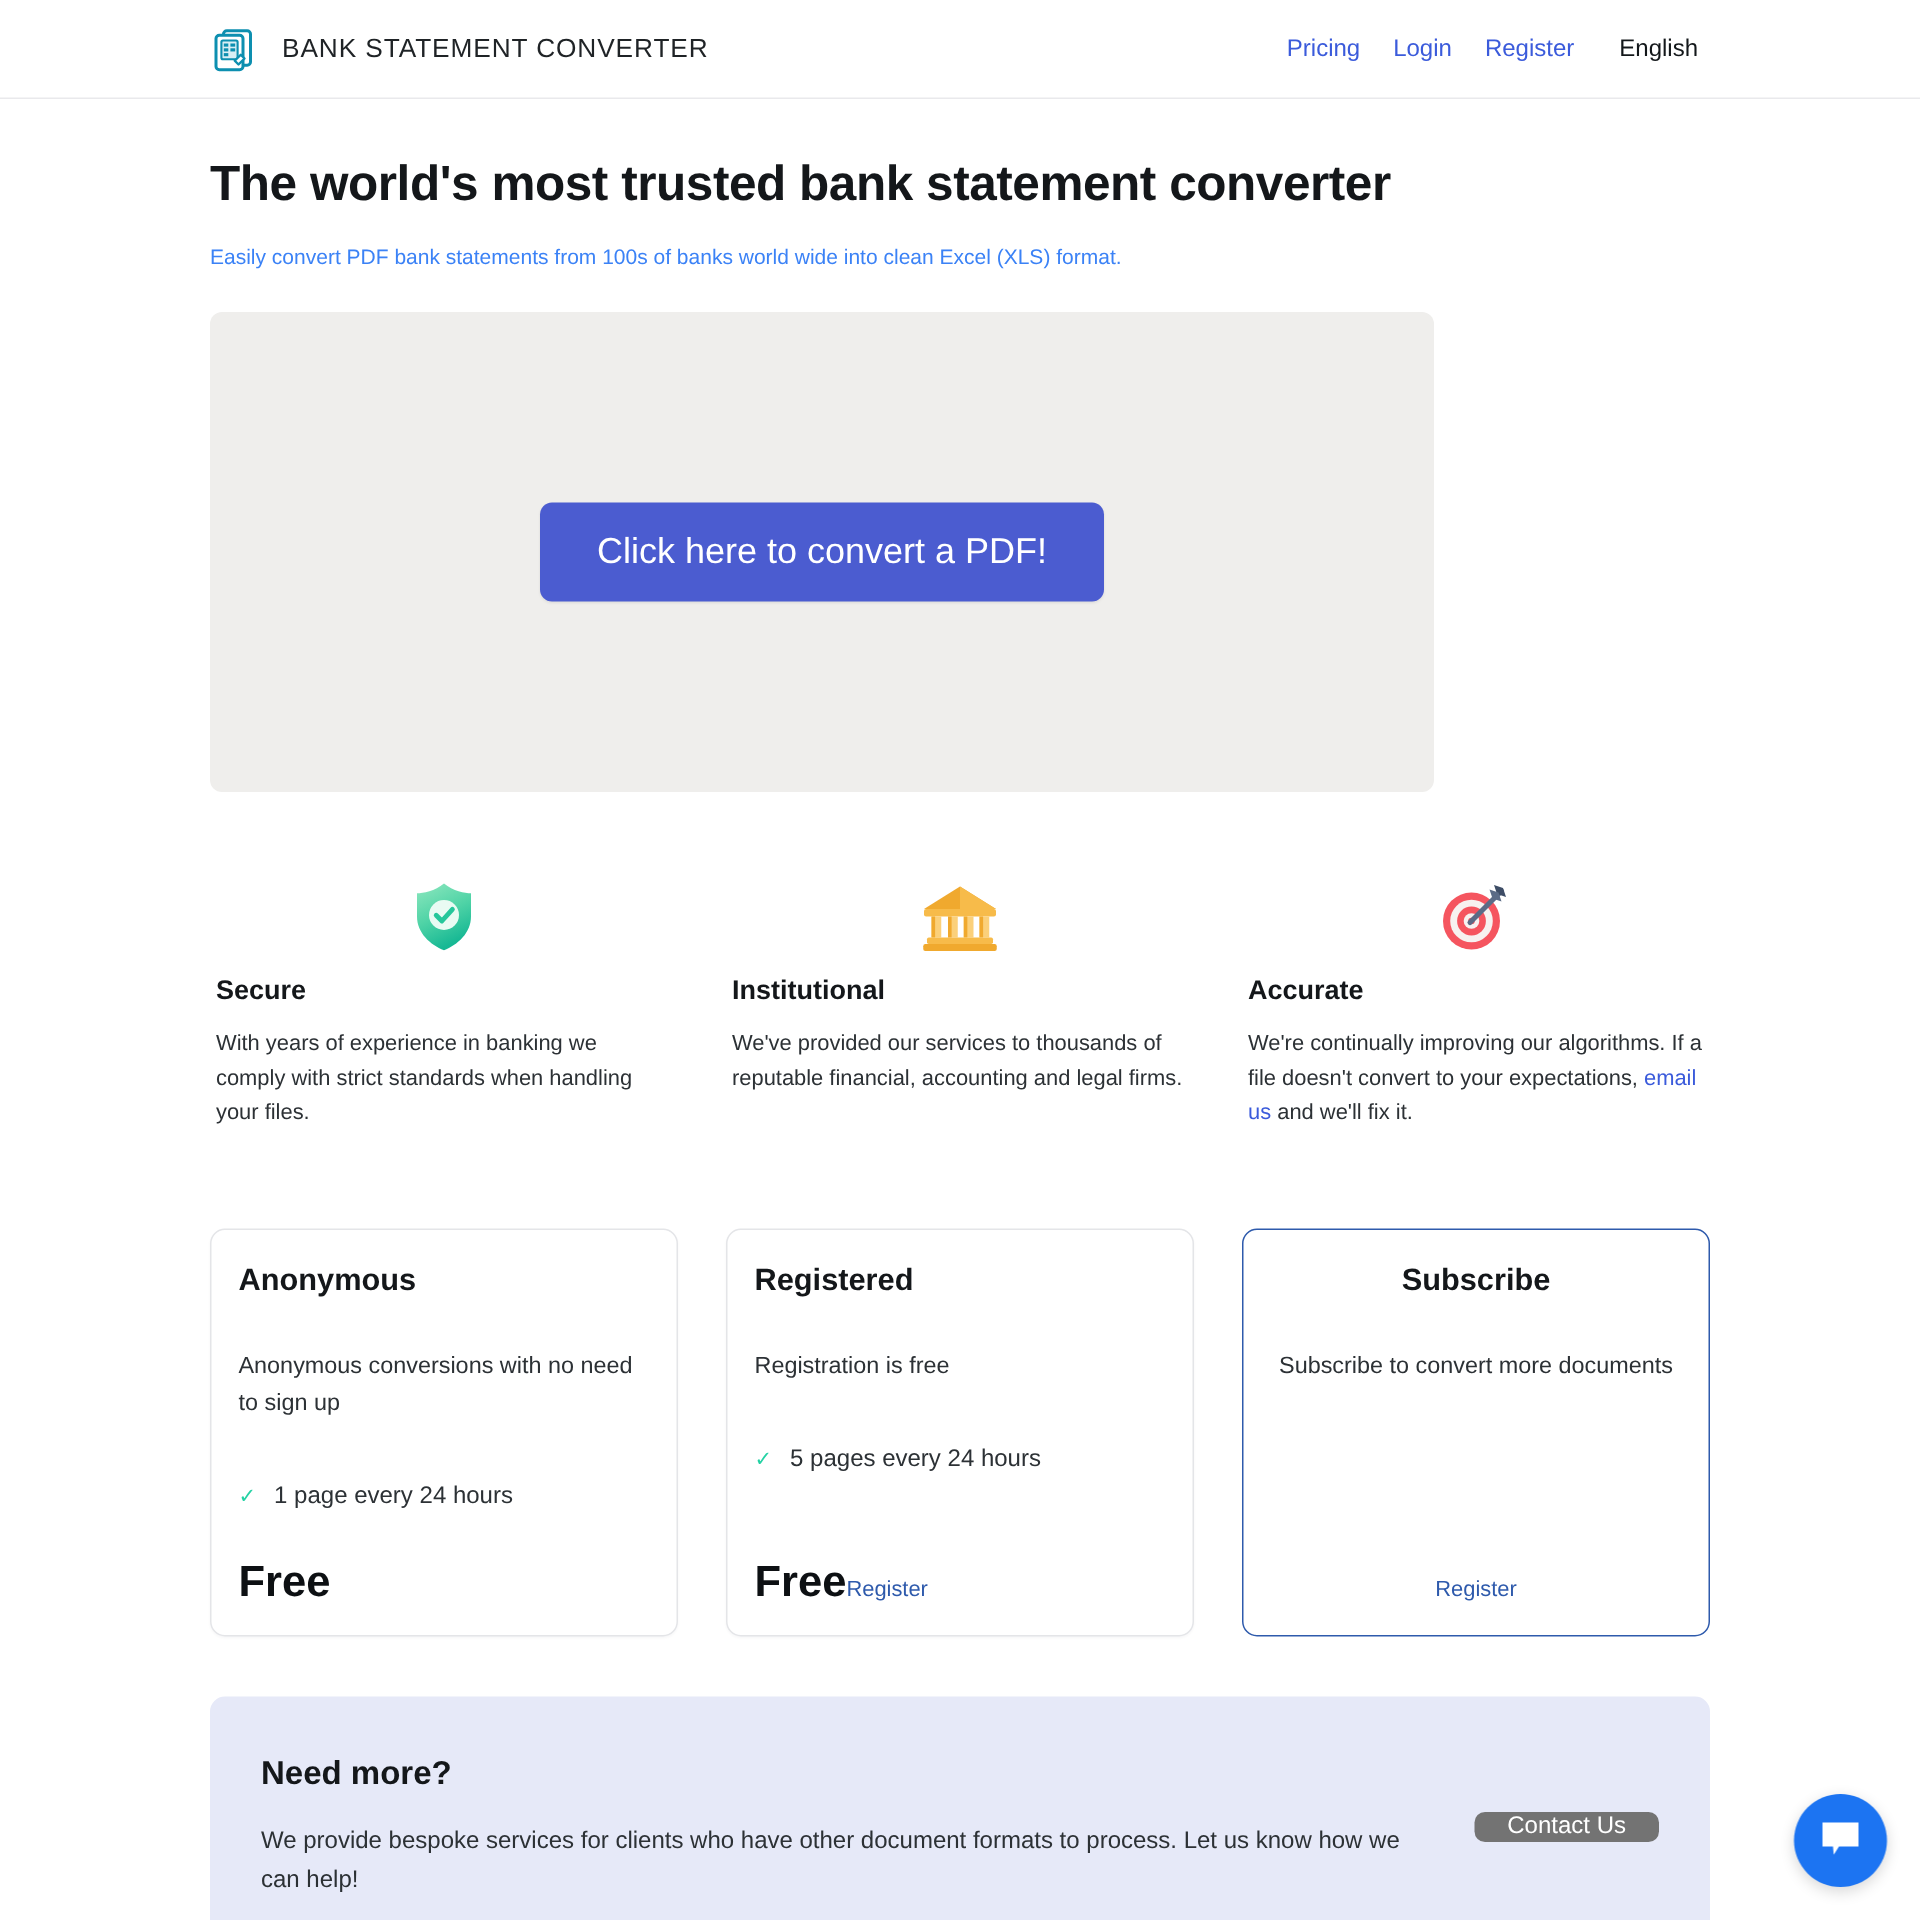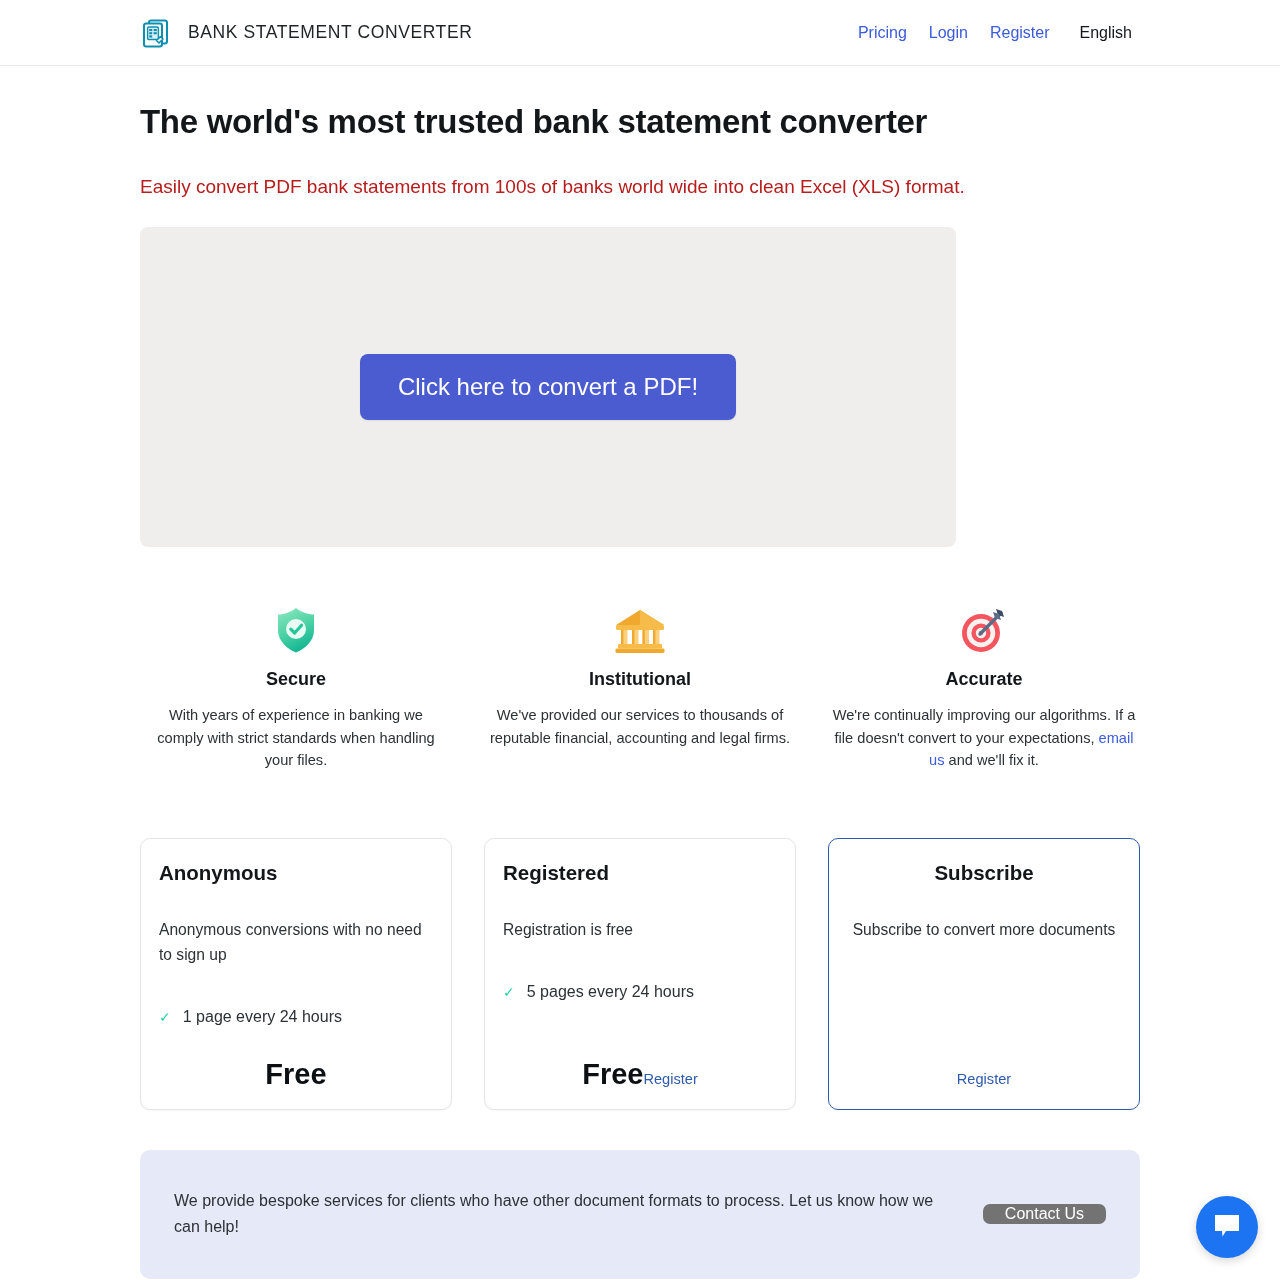--- a/index.html
+++ b/index.html
@@ -83,24 +83,24 @@
 
   .hero-title {
     font-size: 33px;
     font-weight: 700;
     letter-spacing: -0.3px;
     color: #14171a;
     line-height: 1.2;
   }
 
   .hero-sub {
-    margin-top: 32px;
-    font-size: 19px;
+    margin-top: 20px;
+    font-size: 14px;
     font-weight: 400;
-    color: #b91c1c;
+    color: #3b82f6;
     line-height: 1.35;
   }
 
   
   .dropzone {
     margin-top: 28px;
     width: 816px;
     height: 320px;
     background: #efeeec;
     border-radius: 8px;
@@ -125,21 +125,20 @@
 
   
   .features {
     margin-top: 58px;
     display: grid;
     grid-template-columns: repeat(3, 1fr);
     gap: 32px;
   }
 
   .feature {
-    text-align: center;
     padding: 0 4px;
   }
 
   .feature-icon {
     height: 50px;
     display: flex;
     align-items: flex-end;
     justify-content: center;
     margin-bottom: 14px;
   }
@@ -222,21 +221,21 @@
     font-size: 14px;
     line-height: 1;
     flex: 0 0 auto;
   }
 
   .plan-footer {
     margin-top: auto;
     padding-top: 18px;
     display: flex;
     align-items: flex-end;
-    justify-content: center;
+    justify-content: flex-start;
     min-height: 42px;
   }
 
   .plan-price {
     font-size: 29px;
     font-weight: 700;
     color: #0d1013;
     line-height: 1;
   }
 
@@ -442,20 +441,21 @@
       <p class="plan-desc">Subscribe to convert more documents</p>
       <div class="plan-footer left-only">
         <a class="plan-link" href="#">Register</a>
       </div>
     </div>
 
   </section>
 
   <section class="needmore">
     <div class="needmore-text">
+      <h3 class="needmore-title">Need more?</h3>
       <p class="needmore-body">We provide bespoke services for clients who have other document formats to process. Let us know how we can help!</p>
     </div>
     <button class="contact-btn">Contact Us</button>
   </section>
 
 </main>
 
 <button class="chat-fab">
   <span>
     <svg width="28" height="26" viewBox="0 0 28 26" xmlns="http://www.w3.org/2000/svg">

